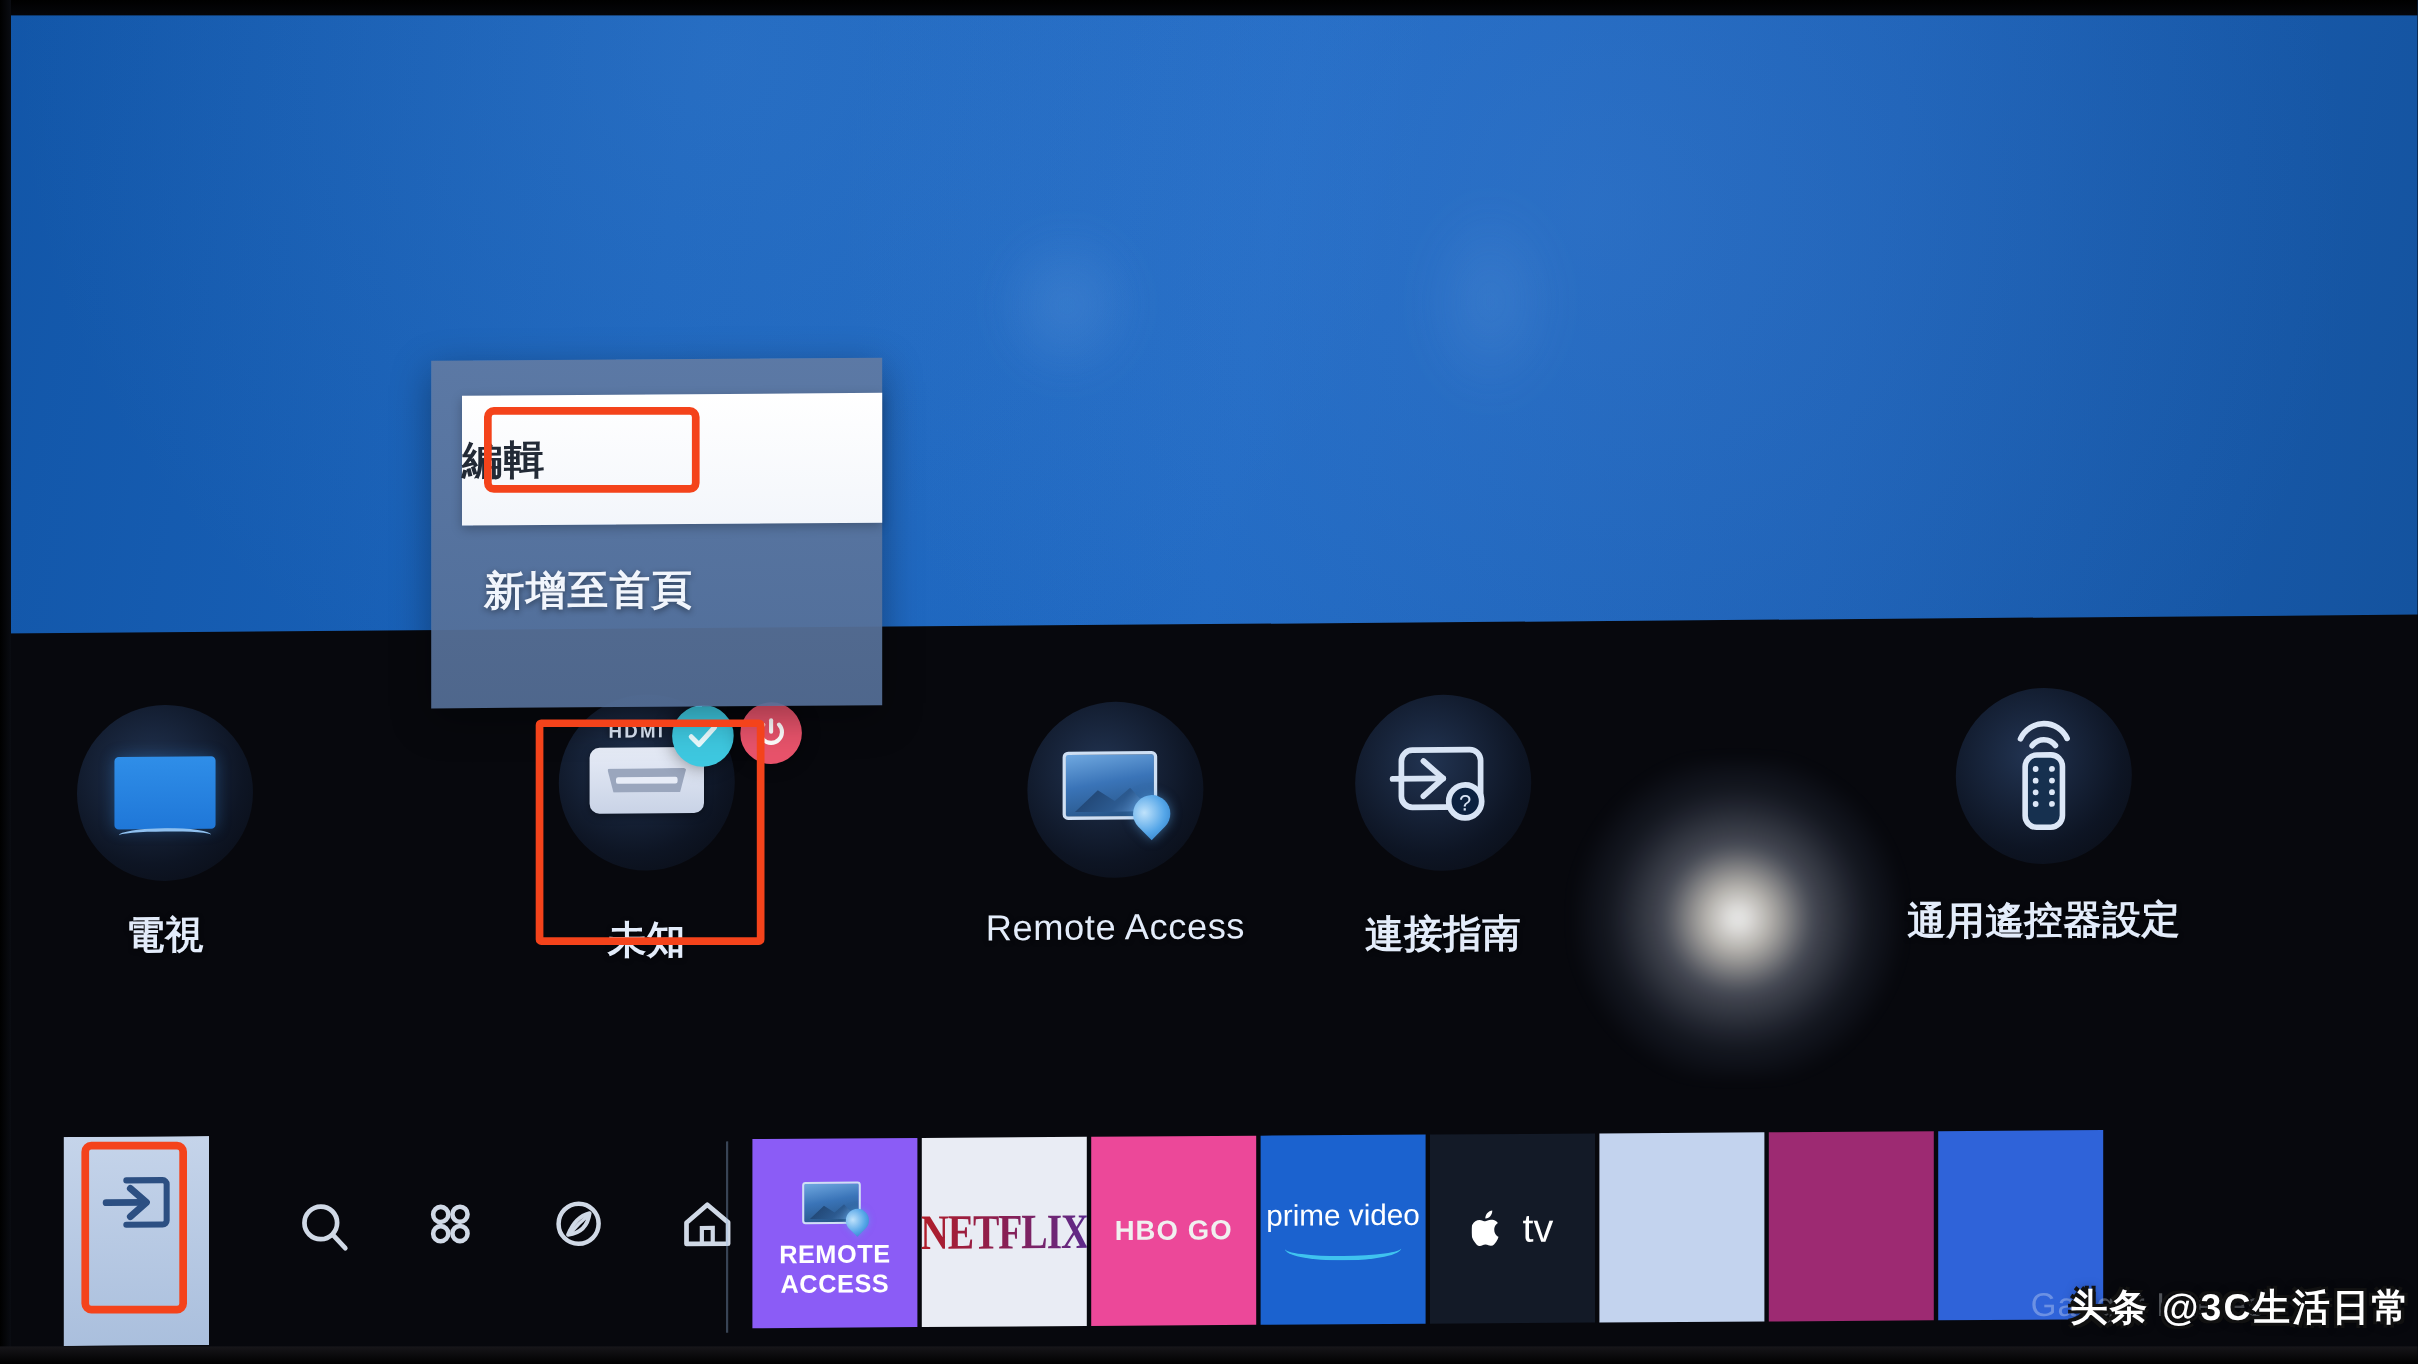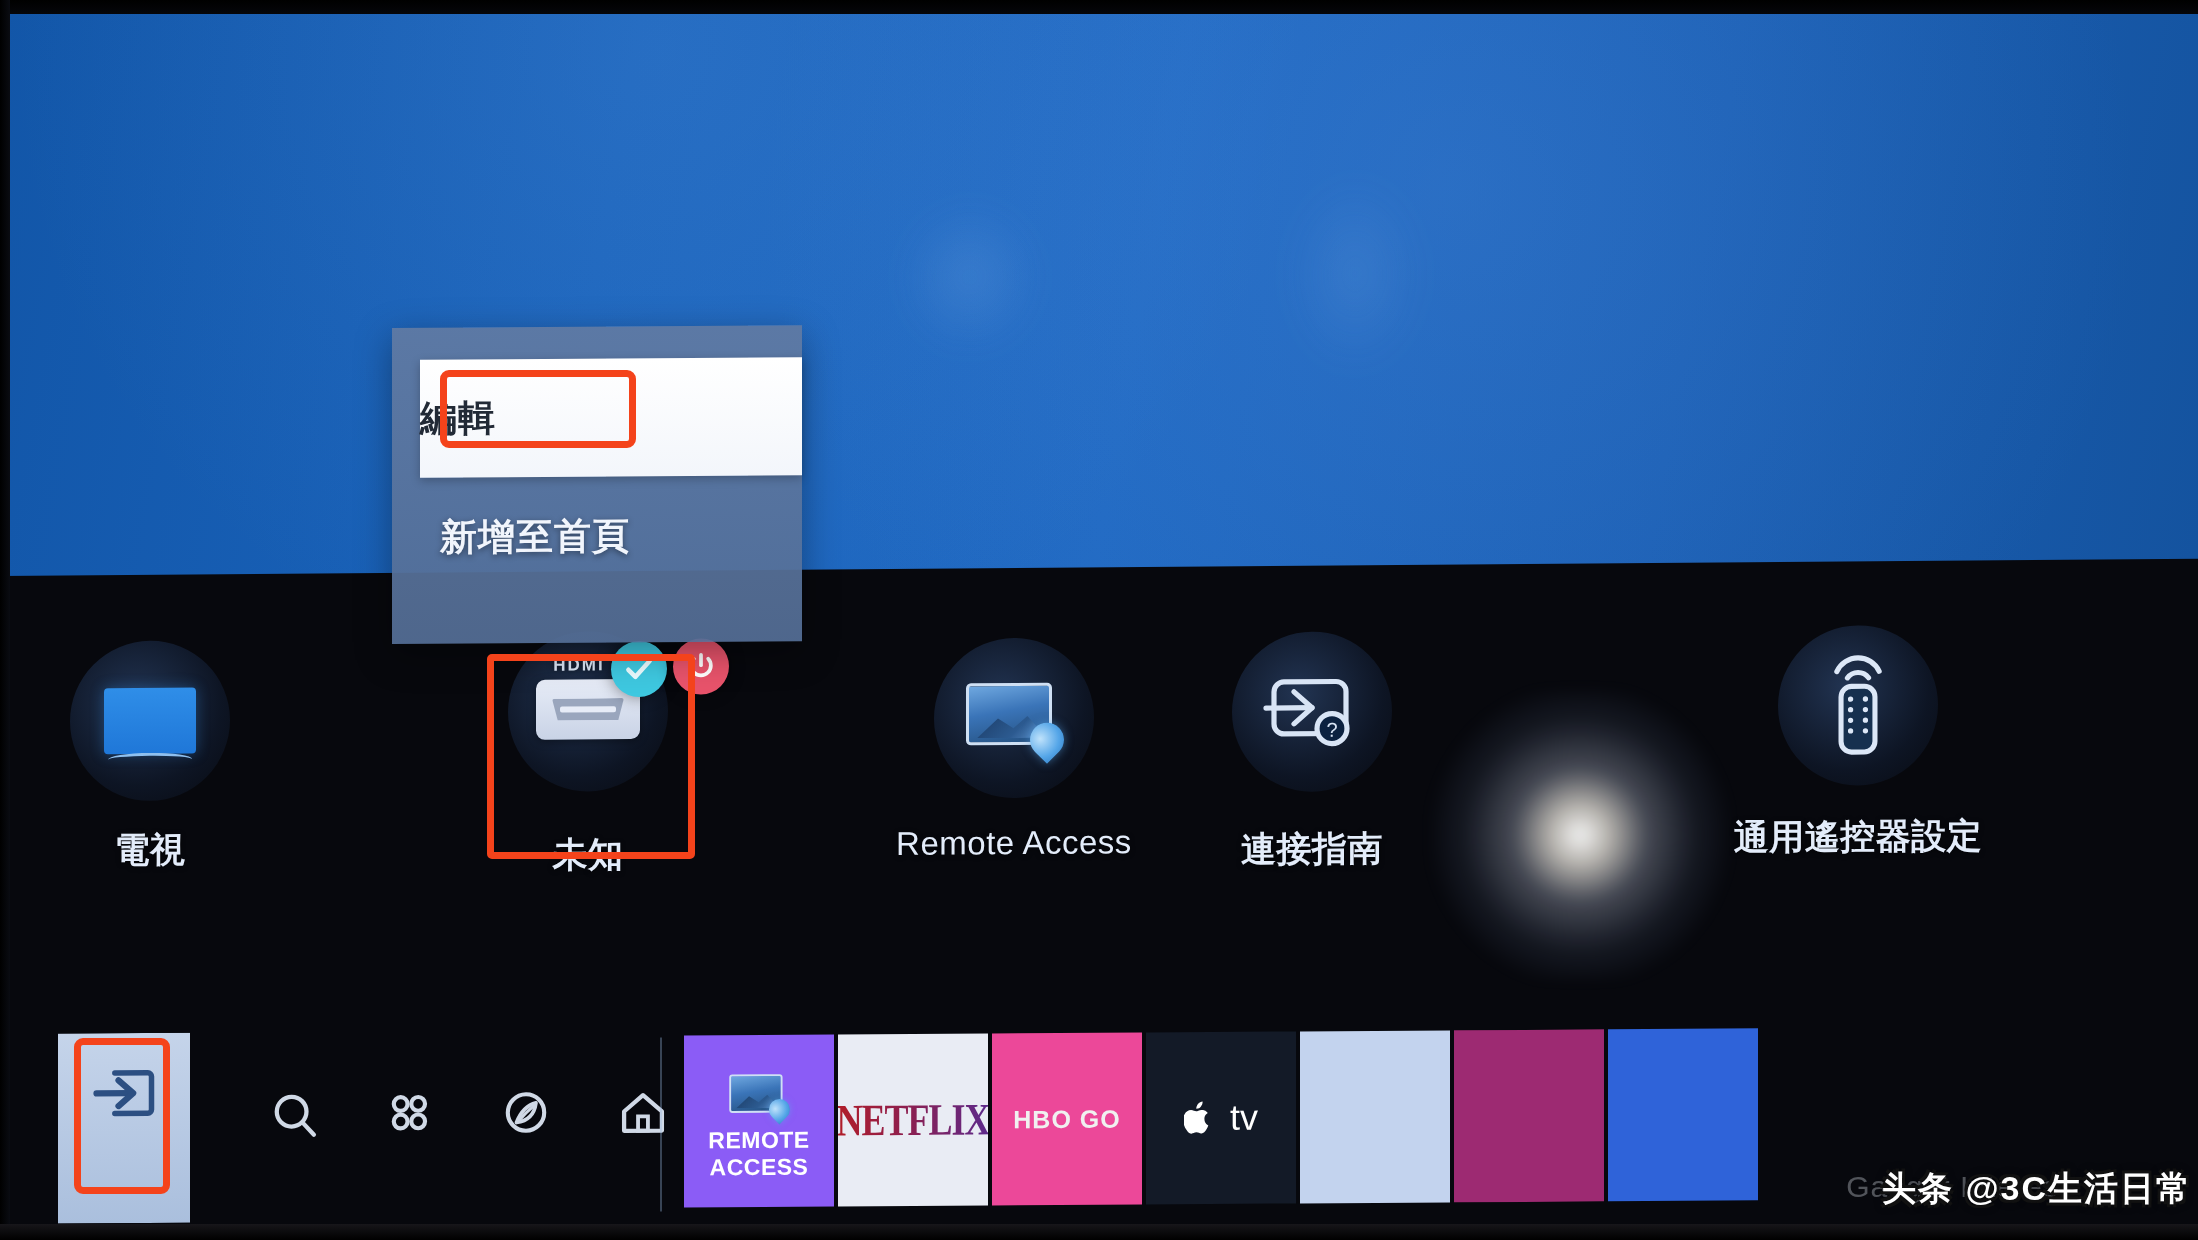--- a/index.html
+++ b/index.html
@@ -442,20 +442,24 @@
 
 
         <div class="app-tile" style="background:#e9ecf4;">
           <span class="netflix-word">NETFLIX</span>
         </div>
 
         <div class="app-tile" style="background:#ec4899;">
           <span class="hbo-word">HBO GO</span>
         </div>
 
+        <div class="app-tile" style="background:#1b62cf;">
+          <span class="prime-word">prime video</span>
+          <span class="prime-smile"></span>
+        </div>
 
         <div class="app-tile" style="background:#131a27;">
           <span class="appletv">
             <svg width="30" height="36" viewBox="0 0 20 24">
               <path d="M13.6 12.5c0-2.6 2.1-3.8 2.2-3.9-1.2-1.8-3.1-2-3.8-2-1.6-.2-3.1.9-3.9.9s-2.1-.9-3.4-.9C2.9 6.6 1.2 7.7.3 9.5c-1.8 3.1-.5 7.8 1.3 10.3.9 1.3 1.9 2.7 3.3 2.6 1.3-.1 1.8-.9 3.4-.9s2 .9 3.4.8c1.4 0 2.3-1.3 3.2-2.6.6-.9 1-1.8 1.3-2.8-.1 0-2.6-1-2.6-4.4z" fill="#ffffff"></path>
               <path d="M11.3 4.3c.7-.9 1.2-2.1 1.1-3.3-1 0-2.3.7-3.1 1.6-.6.8-1.2 2-1.1 3.2 1.2.1 2.4-.6 3.1-1.5z" fill="#ffffff"></path>
             </svg>
             <span>tv</span>
           </span>
         </div>

